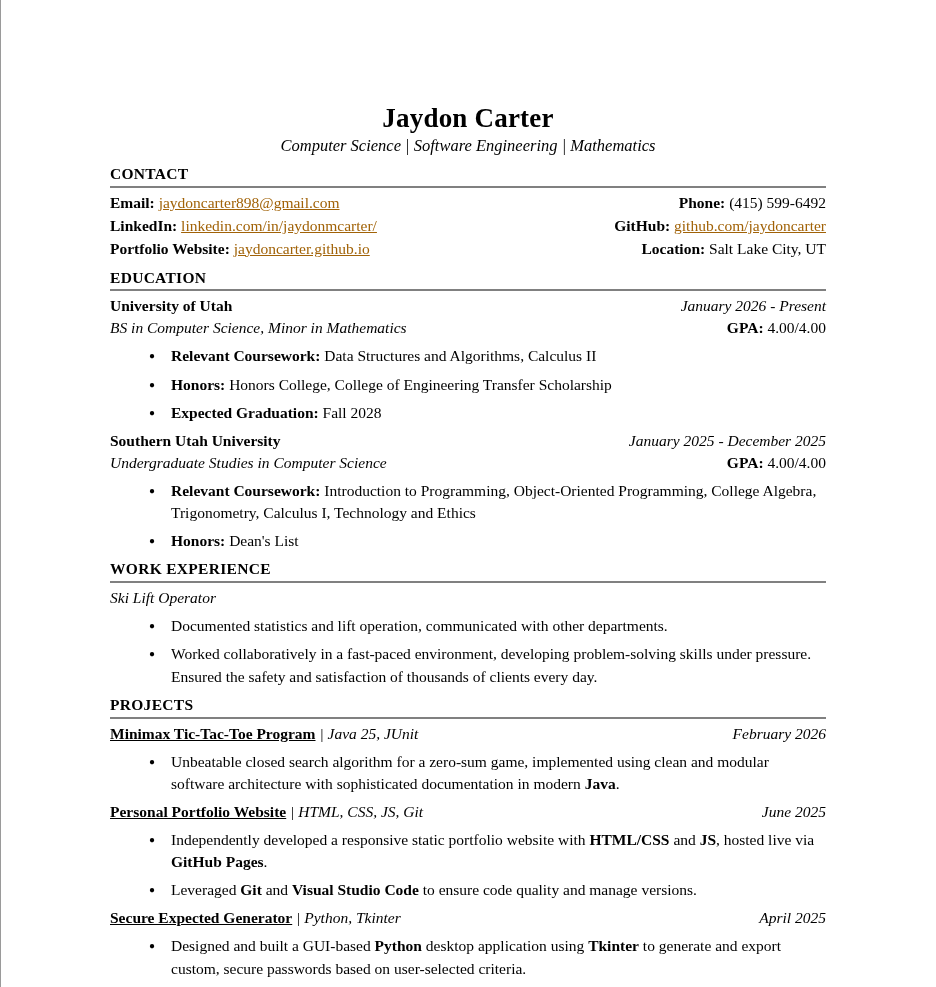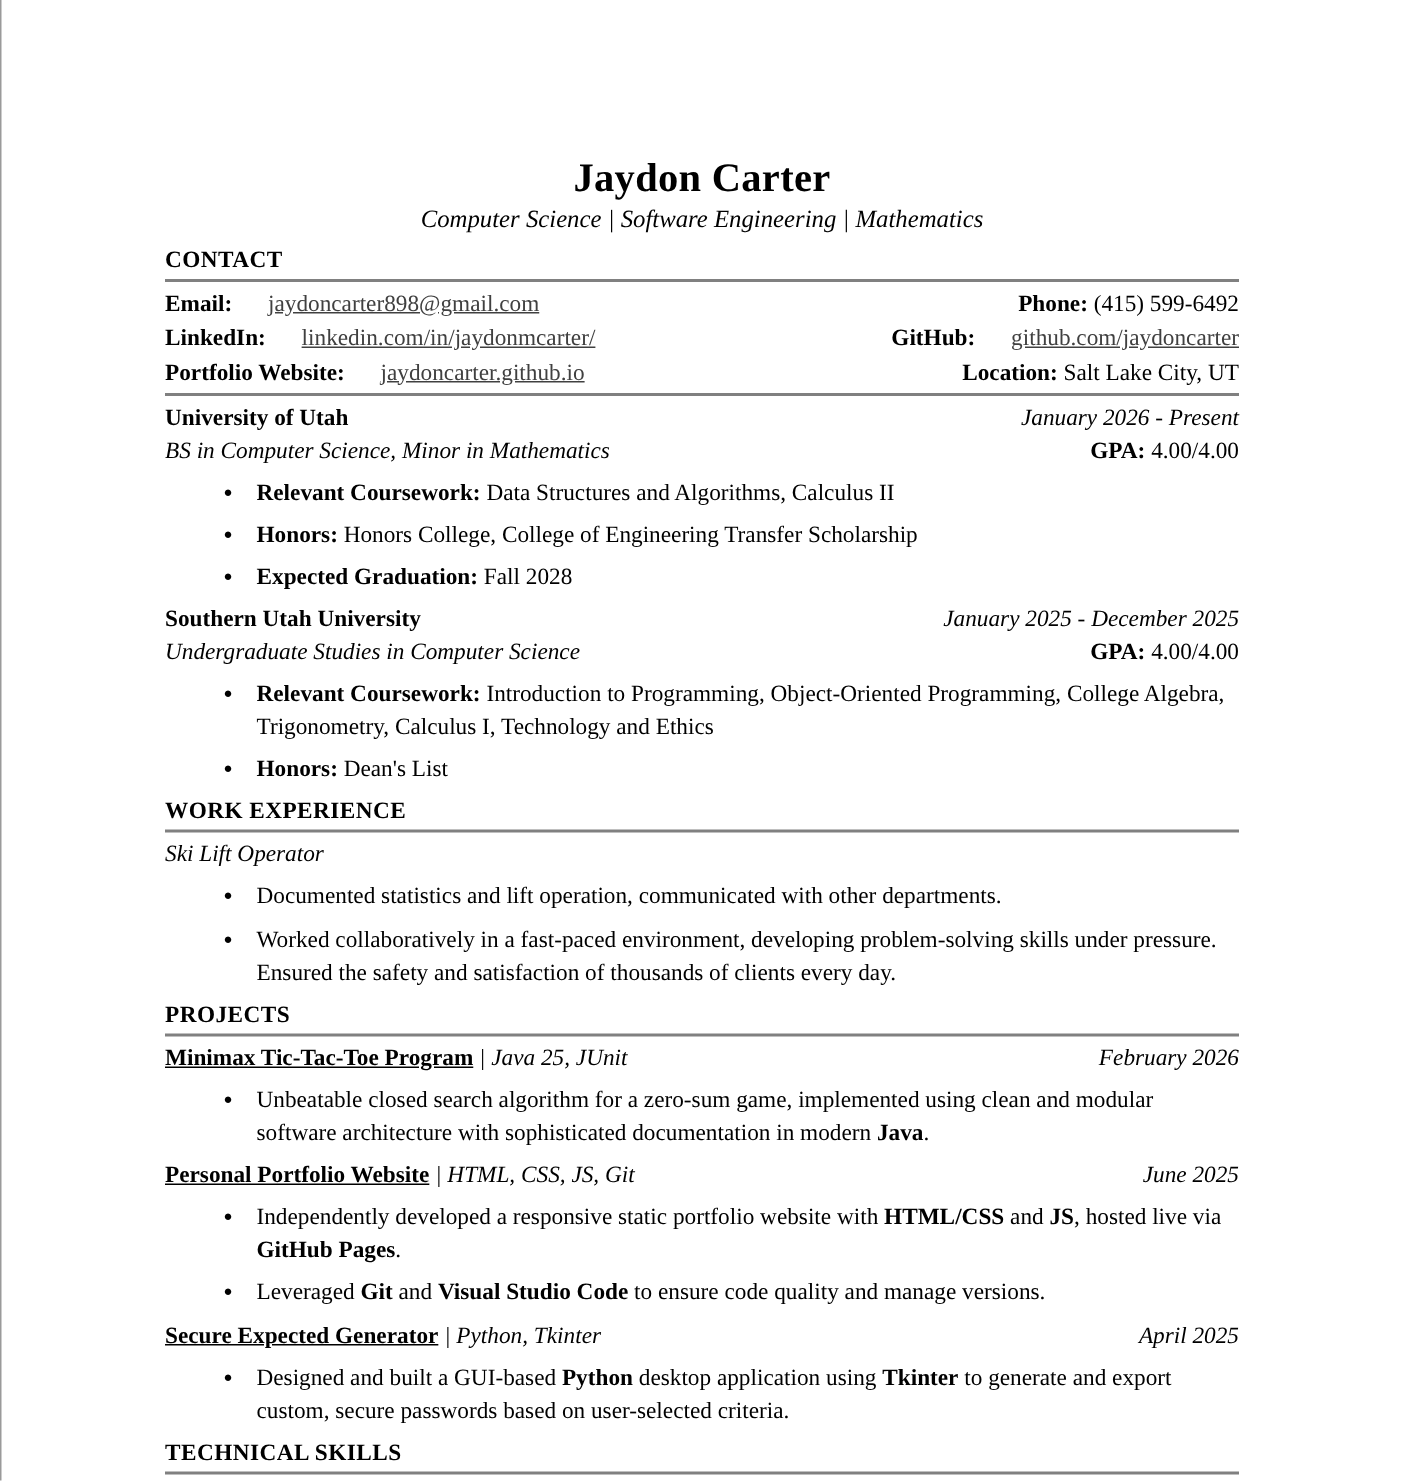--- a/index.html
+++ b/index.html
@@ -104,23 +104,22 @@
     position: absolute;
     left: 33px;
     top: 0;
     font-size: 10px;
     line-height: 2.2;
   }
   b, .b { font-weight: bold; }
 
   
   a.link {
-    color: #404040;
+    color: #a16207;
     text-decoration: underline;
-    margin-left: 20px;
   }
 
   .contact-line {
     display: flex;
     justify-content: space-between;
     align-items: baseline;
     font-size: 15.5px;
     line-height: 1.48;
   }
   .contact-line .lbl { font-weight: bold; }
@@ -156,20 +155,21 @@
         <div class="contact-line">
           <span class="left"><span class="lbl">LinkedIn:</span> <a class="link" href="#">linkedin.com/in/jaydonmcarter/</a></span>
           <span class="right"><span class="lbl">GitHub:</span> <a class="link" href="#">github.com/jaydoncarter</a></span>
         </div>
         <div class="contact-line">
           <span class="left"><span class="lbl">Portfolio Website:</span> <a class="link" href="#">jaydoncarter.github.io</a></span>
           <span class="right"><span class="lbl">Location:</span> <span>Salt Lake City, UT</span></span>
         </div>
       </div>
 
+    <div class="section-title">EDUCATION</div>
     <div class="rule"></div>
     <div id="education-list">
         <div class="entry">
           <div class="row">
             <span class="left org">University of Utah</span>
             <span class="right date">January 2026 - Present</span>
           </div>
           <div class="row">
             <span class="left subtitle">BS in Computer Science, Minor in Mathematics</span>
             <span class="right"><span class="gpa-label">GPA:</span> 4.00/4.00</span>

